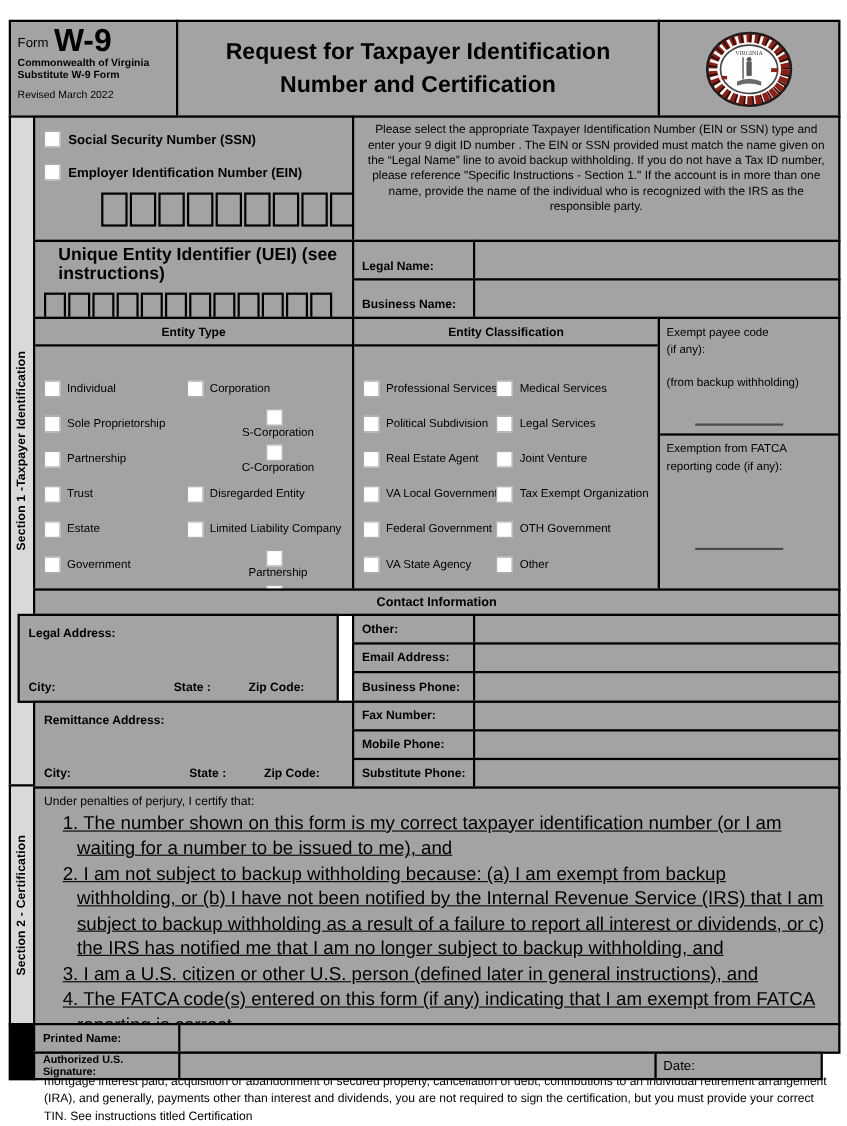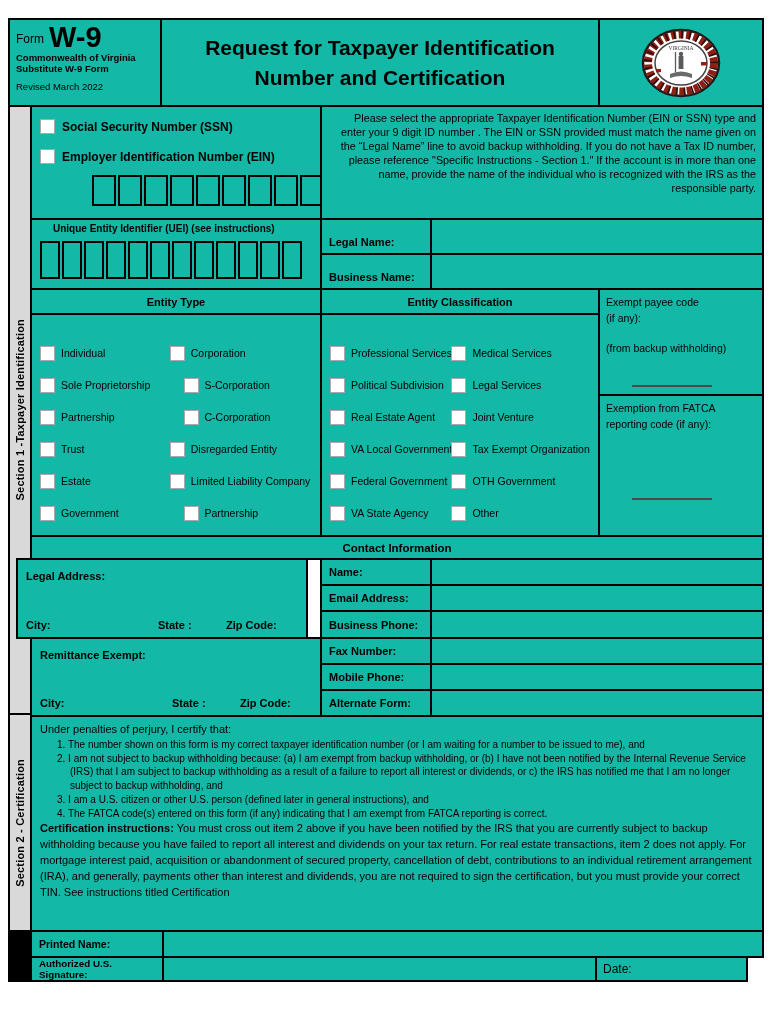--- a/index.html
+++ b/index.html
@@ -1,21 +1,21 @@
 <!DOCTYPE html>
 <html><head>
 <meta charset="utf-8">
 <style>
   html,body{margin:0;padding:0;}
   body{
     width:770px;height:1024px;position:relative;background:#ffffff;
     font-family:"Liberation Sans",sans-serif;color:#000;
     -webkit-font-smoothing:antialiased;
   }
-  .cell{position:absolute;box-sizing:border-box;border:2px solid #000;background:#14b8a6;}
+  .cell{position:absolute;box-sizing:border-box;border:2px solid #000;background:#a3a3a3;}
   
   .hdr-form{left:8px;top:18px;width:154px;height:89px;padding:4px 6px;}
   .form-line{display:flex;align-items:flex-end;gap:5px;}
   .form-word{font-size:12px;padding-bottom:4px;}
   .w9{font-size:29px;font-weight:bold;line-height:.9;}
   .org{font-size:9.5px;font-weight:bold;margin-top:2px;}
   .sub{font-size:9.5px;font-weight:bold;}
   .rev{font-size:9.5px;margin-top:7px;}
   .hdr-title{left:160px;top:18px;width:440px;height:89px;display:flex;align-items:center;justify-content:center;text-align:center;}
   .title{font-size:21px;font-weight:bold;line-height:1.4;}
@@ -28,43 +28,43 @@
   
   .tin-box{left:30px;top:105px;width:292px;height:115px;padding:8px 6px 0 8px;}
   .cbrow{display:flex;align-items:center;}
   .cb{display:inline-block;width:13px;height:13px;border:1px solid #a9a9a9;position:relative;flex:0 0 13px;background:#fff;}
   .cbl{margin-left:6px;font-size:10.5px;white-space:nowrap;}
   .tin-label{font-size:12px;font-weight:bold;margin-left:7px;white-space:nowrap;}
   .tin-ssn{margin-top:4px;}
   .tin-ein{margin-top:15px;}
   .dig-row{margin:11px 0 0 52px;white-space:nowrap;}
   .dbox{display:inline-block;box-sizing:border-box;width:24px;height:31px;border:2px solid #000;margin-right:2px;vertical-align:top;}
-  .instr-box{left:320px;top:105px;width:444px;height:115px;padding:4px 6px;font-size:10.8px;line-height:1.3;text-align:right;}
+  .instr-box{left:320px;top:105px;width:444px;height:115px;padding:4px 6px;font-size:10.8px;line-height:1.3;text-align:center;}
   
   .uei-box{left:30px;top:218px;width:292px;height:72px;padding:3px 6px;}
-  .uei-label{font-size:10px;font-weight:bold;padding-left:15px;}
+  .uei-label{font-size:16px;font-weight:bold;padding-left:15px;}
   .uei-row{margin:7px 0 0 2px;white-space:nowrap;}
   .ubox{display:inline-block;box-sizing:border-box;width:20px;height:38px;border:2px solid #000;margin-right:2px;vertical-align:top;}
   .lname-lbl{left:320px;top:218px;width:112px;height:37px;}
   .lname-val{left:430px;top:218px;width:334px;height:37px;}
   .bname-lbl{left:320px;top:253px;width:112px;height:37px;}
   .bname-val{left:430px;top:253px;width:334px;height:37px;}
   .fldlbl{display:flex;align-items:flex-end;padding:0 0 5px 7px;font-size:11px;font-weight:bold;}
   
   .etype-box{left:30px;top:288px;width:292px;height:249px;}
   .eclass-box{left:320px;top:288px;width:280px;height:249px;}
   .exempt-box{left:598px;top:288px;width:166px;height:249px;}
   .boxhdr{height:23px;border-bottom:2px solid #000;display:flex;align-items:center;justify-content:center;font-size:11px;font-weight:bold;}
   .cgrid{padding:22px 4px 0 8px;}
   .crow{display:flex;height:32px;align-items:center;}
   .ccol-l{width:47%;}
   .ccol-r{width:53%;}
   .ecol-l{width:46%;}
   .ecol-r{width:54%;}
-  .indent{padding-left:26px;}
+  .indent{padding-left:26px;flex-direction:column;}
   .ex-payee{height:94px;border-bottom:2px solid #000;padding:5px 6px;font-size:10.5px;line-height:1.5;position:relative;}
   .ex-fatca{padding:5px 6px;font-size:10.5px;line-height:1.5;position:relative;}
   .mtop{margin-top:14px;}
   .fill-line{position:absolute;border-bottom:2px solid #4a4a4a;height:0;width:80px;}
   .fl1{left:32px;bottom:7px;}
   .fl2{left:32px;top:102px;}
   
   .contact-hdr{left:30px;top:535px;width:734px;height:25px;display:flex;align-items:center;justify-content:center;font-size:11.5px;font-weight:bold;}
   .laddr-cell{left:16px;top:558px;width:292px;height:81px;position:absolute;}
   .raddr-cell{left:30px;top:637px;width:292px;height:80px;position:absolute;}
@@ -74,21 +74,21 @@
   .csz .state{position:absolute;left:140px;bottom:0;}
   .csz .zip{position:absolute;left:208px;bottom:0;}
   .c-lbl{left:320px;width:112px;}
   .c-val{left:430px;width:334px;}
   .r0{top:558px;height:28px;} .r1{top:584px;height:28px;} .r2{top:610px;height:29px;}
   .r3{top:637px;height:28px;} .r4{top:663px;height:28px;} .r5{top:689px;height:28px;}
   .c-lbl.fldlbl{align-items:center;padding:0 0 0 7px;}
   
   .cert-box{left:30px;top:715px;width:734px;height:217px;padding:5px 9px 0 8px;}
   .cert-intro{font-size:11px;margin:1px 0 3px 0;}
-  .cert-item{font-size:10px;line-height:1.32;padding-left:30px;text-indent:-13px;margin-bottom:1px;}
+  .cert-item{font-size:17px;line-height:1.32;padding-left:30px;text-indent:-13px;margin-bottom:1px;text-decoration:underline;}
   .cert-instr{font-size:11px;line-height:1.45;text-align:left;}
   .bold{font-weight:bold;}
   
   .pname-lbl{left:30px;top:930px;width:134px;height:28px;display:flex;align-items:center;padding-left:7px;font-size:10.5px;font-weight:bold;}
   .pname-val{left:162px;top:930px;width:602px;height:28px;}
   .sig-lbl{left:30px;top:956px;width:134px;height:26px;display:flex;align-items:center;padding-left:7px;font-size:9.8px;font-weight:bold;}
   .sig-val{left:162px;top:956px;width:435px;height:26px;}
   .date-cell{left:595px;top:956px;width:153px;height:26px;display:flex;align-items:center;padding-left:6px;font-size:12px;}
 </style>
 </head>
@@ -323,39 +323,39 @@
 <div class="cell laddr-cell">
   <span class="addr-label">Legal Address:</span>
   <div class="csz">
     <span class="city">City:</span>
     <span class="state">State :</span>
     <span class="zip">Zip Code:</span>
   </div>
 </div>
 
 <div class="cell raddr-cell">
-  <span class="addr-label">Remittance Exempt:</span>
+  <span class="addr-label">Remittance Address:</span>
   <div class="csz">
     <span class="city">City:</span>
     <span class="state">State :</span>
     <span class="zip">Zip Code:</span>
   </div>
 </div>
 
-<div class="cell c-lbl r0 fldlbl">Name:</div>
+<div class="cell c-lbl r0 fldlbl">Other:</div>
 <div class="cell c-val r0"></div>
 <div class="cell c-lbl r1 fldlbl">Email Address:</div>
 <div class="cell c-val r1"></div>
 <div class="cell c-lbl r2 fldlbl">Business Phone:</div>
 <div class="cell c-val r2"></div>
 <div class="cell c-lbl r3 fldlbl">Fax Number:</div>
 <div class="cell c-val r3"></div>
 <div class="cell c-lbl r4 fldlbl">Mobile Phone:</div>
 <div class="cell c-val r4"></div>
-<div class="cell c-lbl r5 fldlbl">Alternate Form:</div>
+<div class="cell c-lbl r5 fldlbl">Substitute Phone:</div>
 <div class="cell c-val r5"></div>
 
 <div class="cell cert-box">
   <div class="cert-intro">Under penalties of perjury, I certify that:</div>
   <div class="cert-item">1. The number shown on this form is my correct taxpayer identification number (or I am waiting for a number to be issued to me), and</div>
   <div class="cert-item">2. I am not subject to backup withholding because: (a) I am exempt from backup withholding, or (b) I have not been notified by the Internal Revenue Service (IRS) that I am subject to backup withholding as a result of a failure to report all interest or dividends, or c) the IRS has notified me that I am no longer subject to backup withholding, and</div>
   <div class="cert-item">3. I am a U.S. citizen or other U.S. person (defined later in general instructions), and</div>
   <div class="cert-item">4. The FATCA code(s) entered on this form (if any) indicating that I am exempt from FATCA reporting is correct.</div>
   <div class="cert-instr">
     <span class="bold">Certification instructions:</span><span> You must cross out item 2 above if you have been notified by the IRS that you are currently subject to backup withholding because you have failed to report all interest and dividends on your tax return. For real estate transactions, item 2 does not apply. For mortgage interest paid, acquisition or abandonment of secured property, cancellation of debt, contributions to an individual retirement arrangement (IRA), and generally, payments other than interest and dividends, you are not required to sign the certification, but you must provide your correct TIN. See instructions titled Certification</span>

